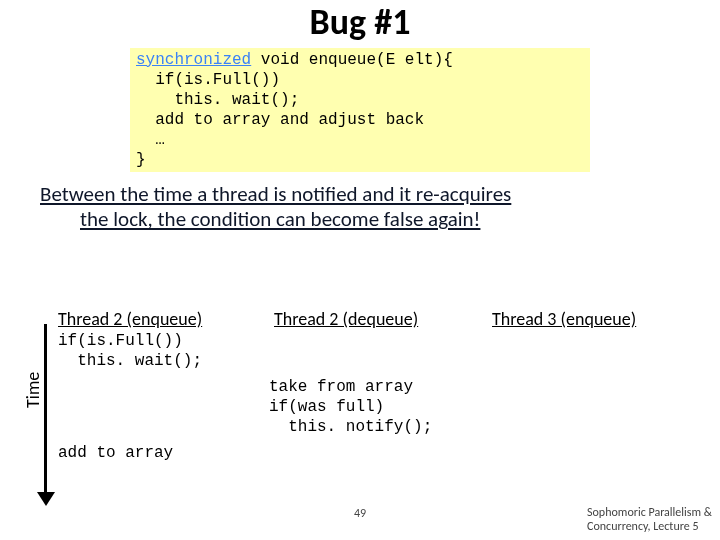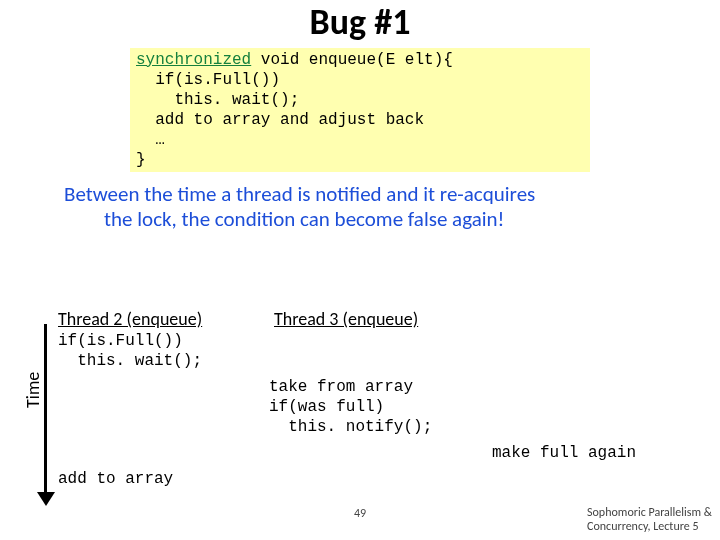--- a/index.html
+++ b/index.html
@@ -22,26 +22,27 @@
     font-family: "Courier New", monospace;
     font-size: 16px;
     color: #000;
     white-space: pre;
     margin: 4px auto 10px auto;
     width: 460px;
     padding: 2px 6px;
     line-height: 1.25;
   }
   .codebox .kw { text-decoration: underline; }
-  .kw  { color: #15803d; }
+  .kw  { color: #3b82f6; }
   .explain {
     font-size: 21px;
-    color: #1d4ed8;
-    margin: 6px 40px 12px 64px;
+    color: #0f172a;
+    margin: 6px 40px 12px 40px;
     line-height: 1.2;
+    text-decoration: underline;
   }
   .explain .indent { margin-left: 40px; }
   .grid {
     position: absolute;
     left: 58px;
     right: 10px;
     top: 308px;
   }
   .row-head, .row1, .row2, .row3, .row4 {
     display: flex;
@@ -128,39 +129,35 @@
 
 <div class="arrow-wrap">
   <div class="time-label">Time</div>
   <div class="arrow-line"></div>
   <div class="arrow-head"></div>
 </div>
 
 <div class="grid">
   <div class="row-head">
     <div class="col h c1">Thread 2 (enqueue)</div>
+    <div class="col h c2">Thread 2 (dequeue)</div>
     <div class="col h c3">Thread 3 (enqueue)</div>
   </div>
   <div class="row1">
     <div class="col c1">if(is.Full())
   this. wait();</div>
     <div class="col c2"></div>
     <div class="col c3"></div>
   </div>
   <div class="row2" style="margin-top:6px;gap:13px;">
     <div class="col c1"></div>
     <div class="col c2">take from array
 if(was full)
   this. notify();</div>
     <div class="col c3"></div>
-  </div>
-  <div class="row3" style="margin-top:6px;">
-    <div class="col c1"></div>
-    <div class="col c2"></div>
-    <div class="col c3">make full again</div>
   </div>
   <div class="row4" style="margin-top:6px;">
     <div class="col c1">add to array</div>
     <div class="col c2"></div>
     <div class="col c3"></div>
   </div>
 </div>
 
 <div class="footer">
   <span></span>

